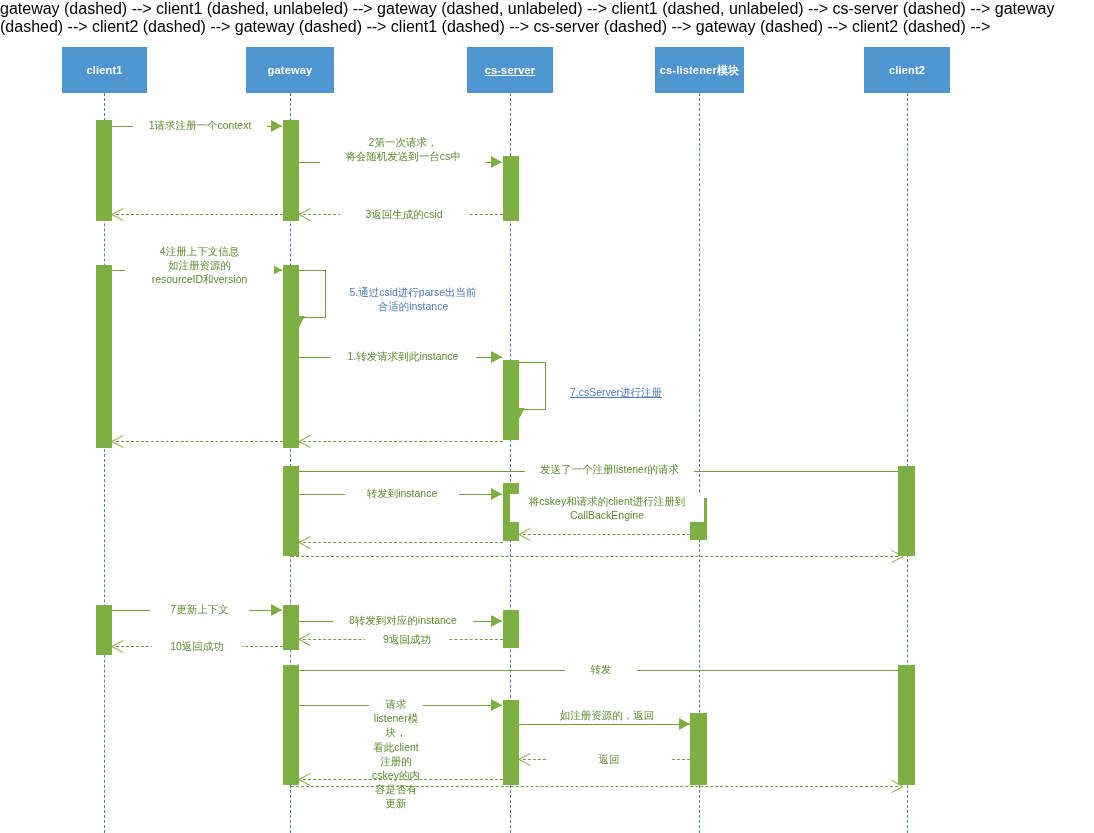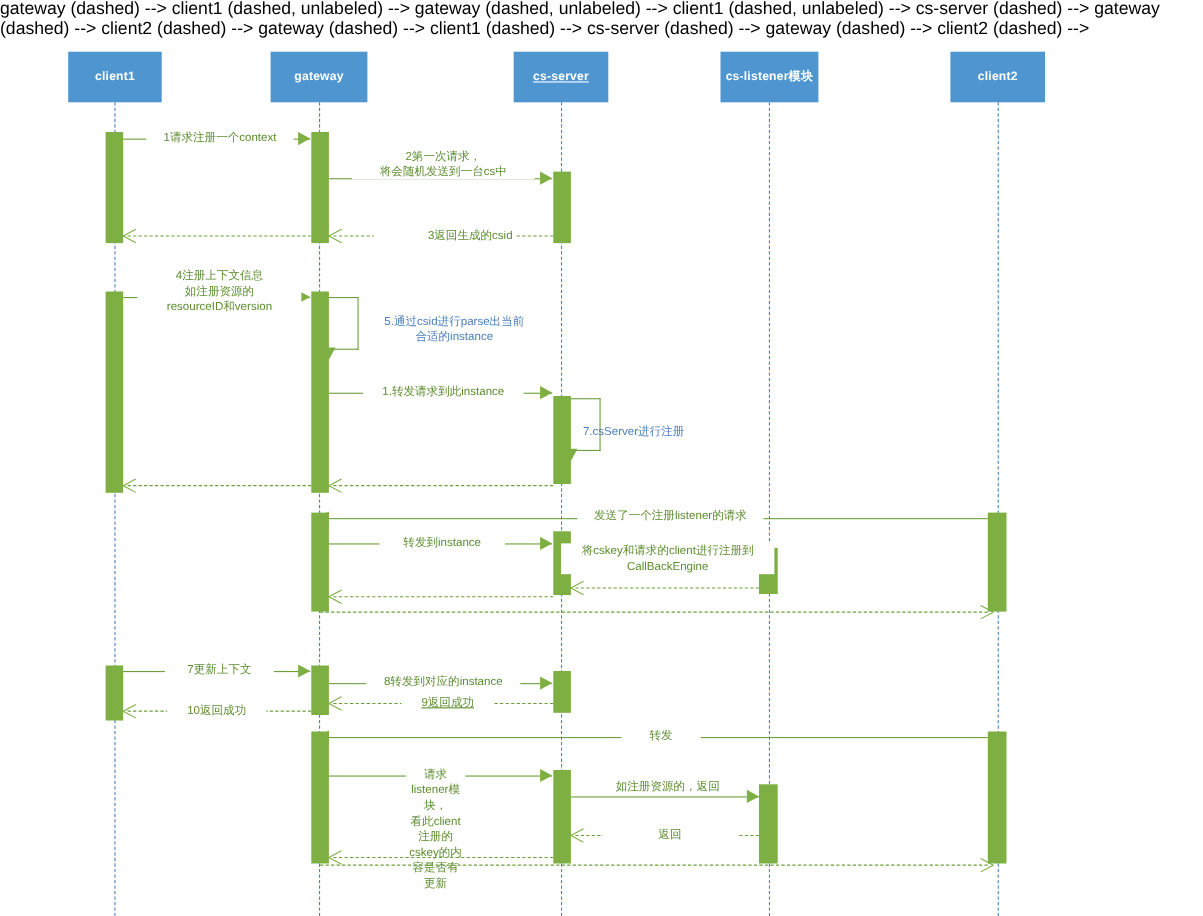--- a/index.html
+++ b/index.html
@@ -156,21 +156,21 @@
 
   
   <div class="msg-line" style="left:299px; top:162px; width:203px;"></div>
   <div class="arrow-solid-r" style="left:491px; top:156px;"></div>
   <div class="msg-label" style="left:320px; top:135px; width:162px;">2第一次请求，
 将会随机发送到一台cs中</div>
 
    gateway (dashed) --&gt;
   <div class="msg-line dashed" style="left:303px; top:214px; width:200px;"></div>
   <div class="arrow-open-l" style="left:299px; top:208px;"></div>
-  <div class="msg-label" style="left:340px; top:207px; width:124px;text-align:right;">3返回生成的csid</div>
+  <div class="msg-label" style="left:340px; top:207px; width:124px;">3返回生成的csid</div>
 
    client1 (dashed, unlabeled) --&gt;
   <div class="msg-line dashed" style="left:116px; top:214px; width:167px;"></div>
   <div class="arrow-open-l" style="left:112px; top:208px;"></div>
 
   
   
   
   <div class="activation" style="left:96px;  top:265px; width:16px; height:183px;"></div>
   <div class="activation" style="left:283px; top:265px; width:16px; height:183px;"></div>
@@ -190,21 +190,21 @@
 合适的instance</div>
 
   
   <div class="msg-line" style="left:299px; top:357px; width:203px;"></div>
   <div class="arrow-solid-r" style="left:491px; top:351px;"></div>
   <div class="msg-label" style="left:330px; top:349px; width:142px;">1.转发请求到此instance</div>
 
   
   <div class="self-loop" style="left:519px; top:362px; width:27px; height:48px;"></div>
   <div class="arrow-solid-d" style="left:513px; top:408px;"></div>
-  <div class="msg-label self" style="left:514px; top:385px; width:120px;">7.csServer进行注册</div>
+  <div class="msg-label self" style="left:554px; top:385px; width:120px;text-decoration:underline;">7.csServer进行注册</div>
 
    gateway (dashed, unlabeled) --&gt;
   <div class="msg-line dashed" style="left:303px; top:441px; width:200px;"></div>
   <div class="arrow-open-l" style="left:299px; top:435px;"></div>
 
    client1 (dashed, unlabeled) --&gt;
   <div class="msg-line dashed" style="left:116px; top:441px; width:167px;"></div>
   <div class="arrow-open-l" style="left:112px; top:435px;"></div>
 
   
@@ -256,21 +256,21 @@
   <div class="msg-label" style="left:150px; top:602px; width:95px;">7更新上下文</div>
 
   
   <div class="msg-line" style="left:299px; top:621px; width:203px;"></div>
   <div class="arrow-solid-r" style="left:491px; top:615px;"></div>
   <div class="msg-label" style="left:333px; top:613px; width:136px;">8转发到对应的instance</div>
 
    gateway (dashed) --&gt;
   <div class="msg-line dashed" style="left:303px; top:639px; width:200px;"></div>
   <div class="arrow-open-l" style="left:299px; top:633px;"></div>
-  <div class="msg-label" style="left:365px; top:632px; width:80px;text-decoration:underline;">9返回成功</div>
+  <div class="msg-label" style="left:365px; top:632px; width:80px;">9返回成功</div>
 
    client1 (dashed) --&gt;
   <div class="msg-line dashed" style="left:116px; top:646px; width:167px;"></div>
   <div class="arrow-open-l" style="left:112px; top:640px;"></div>
   <div class="msg-label" style="left:152px; top:639px; width:86px;">10返回成功</div>
 
   
   
   
   <div class="activation" style="left:283px; top:665px; width:16px; height:120px;"></div>

